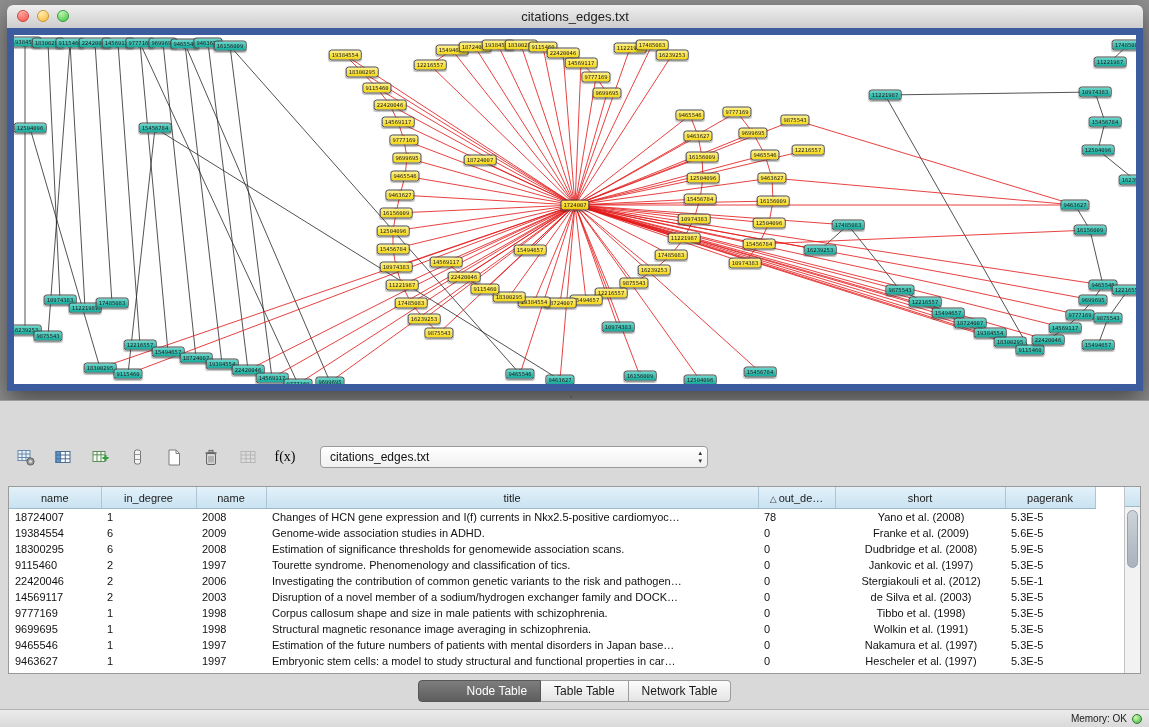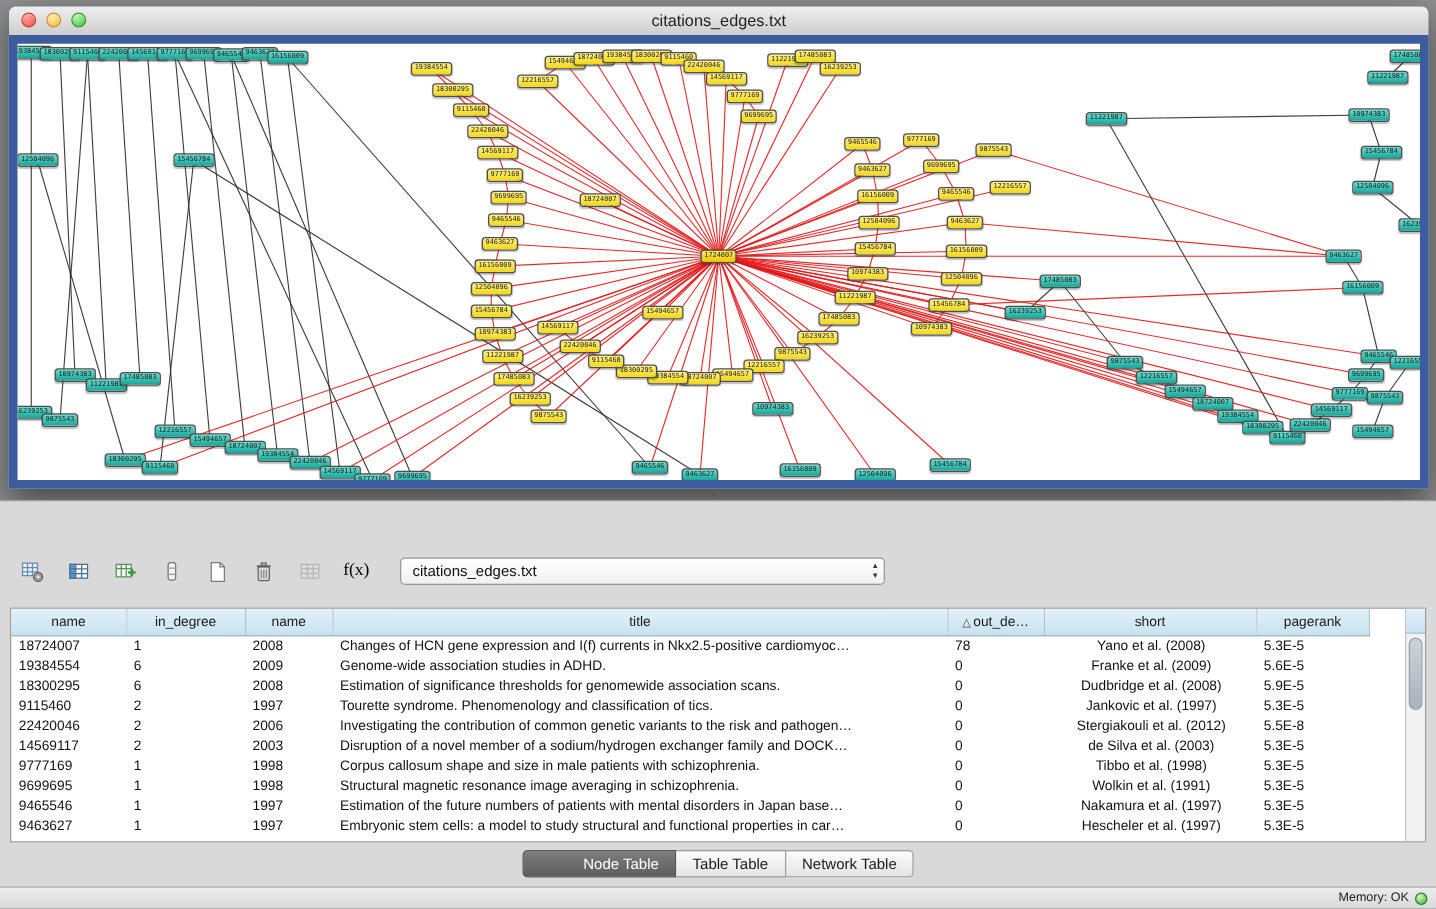--- a/index.html
+++ b/index.html
@@ -600,21 +600,21 @@
               <td class="c-short">Jankovic et al. (1997)</td>
               <td class="c-pagerank">5.3E-5</td>
             </tr>
             <tr>
               <td class="c-name">22420046</td>
               <td class="c-indeg">2</td>
               <td class="c-year">2006</td>
               <td class="c-title">Investigating the contribution of common genetic variants to the risk and pathogen…</td>
               <td class="c-out">0</td>
               <td class="c-short">Stergiakouli et al. (2012)</td>
-              <td class="c-pagerank">5.5E-8</td>
+              <td class="c-pagerank">5.5E-1</td>
             </tr>
             <tr>
               <td class="c-name">14569117</td>
               <td class="c-indeg">2</td>
               <td class="c-year">2003</td>
               <td class="c-title">Disruption of a novel member of a sodium/hydrogen exchanger family and DOCK…</td>
               <td class="c-out">0</td>
               <td class="c-short">de Silva et al. (2003)</td>
               <td class="c-pagerank">5.3E-5</td>
             </tr>

